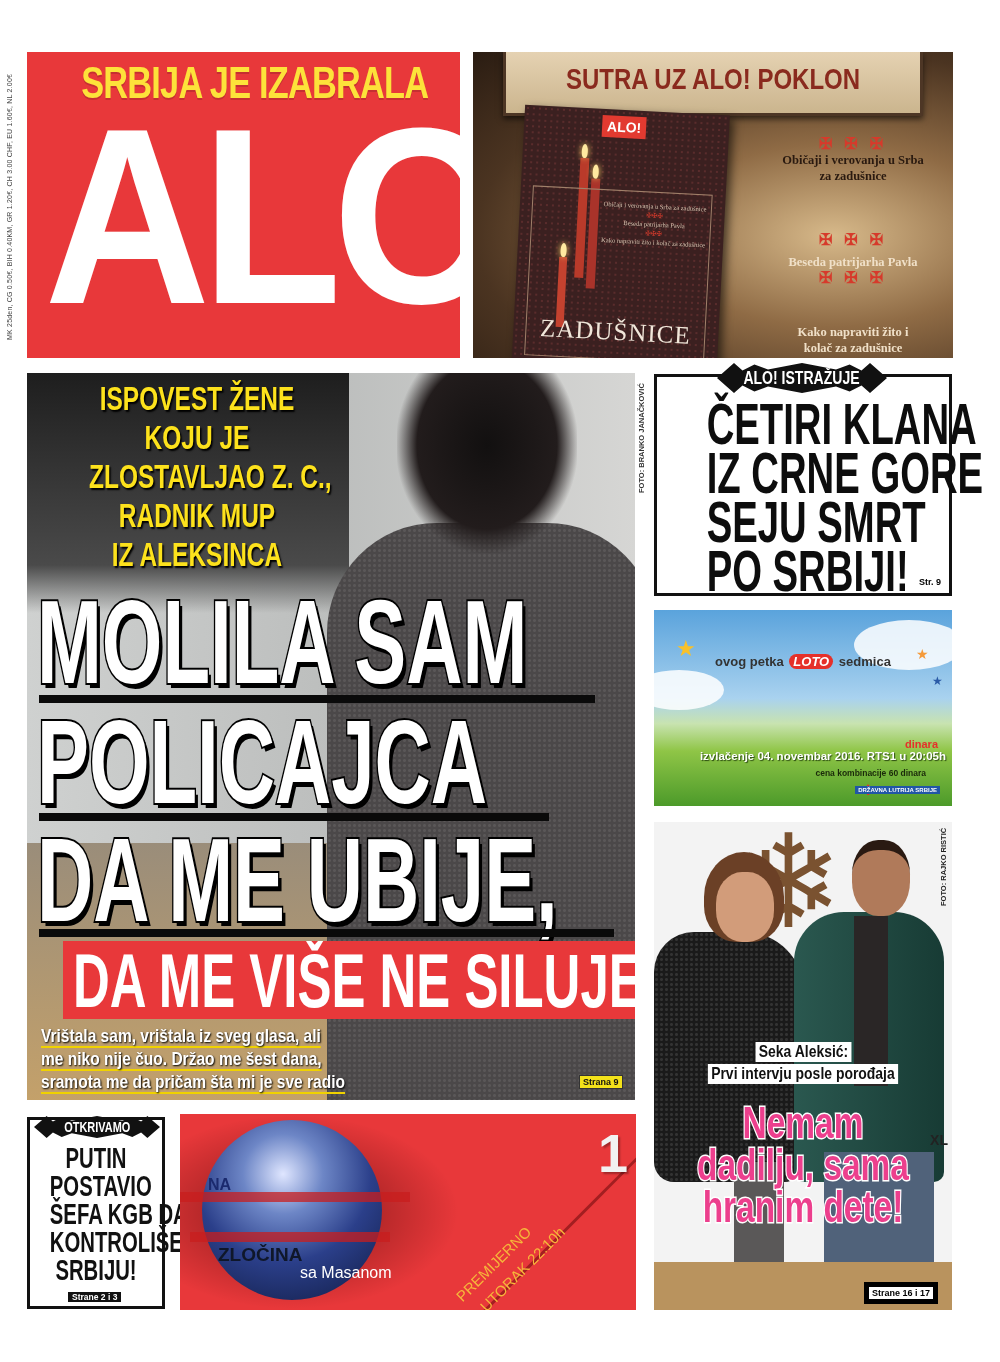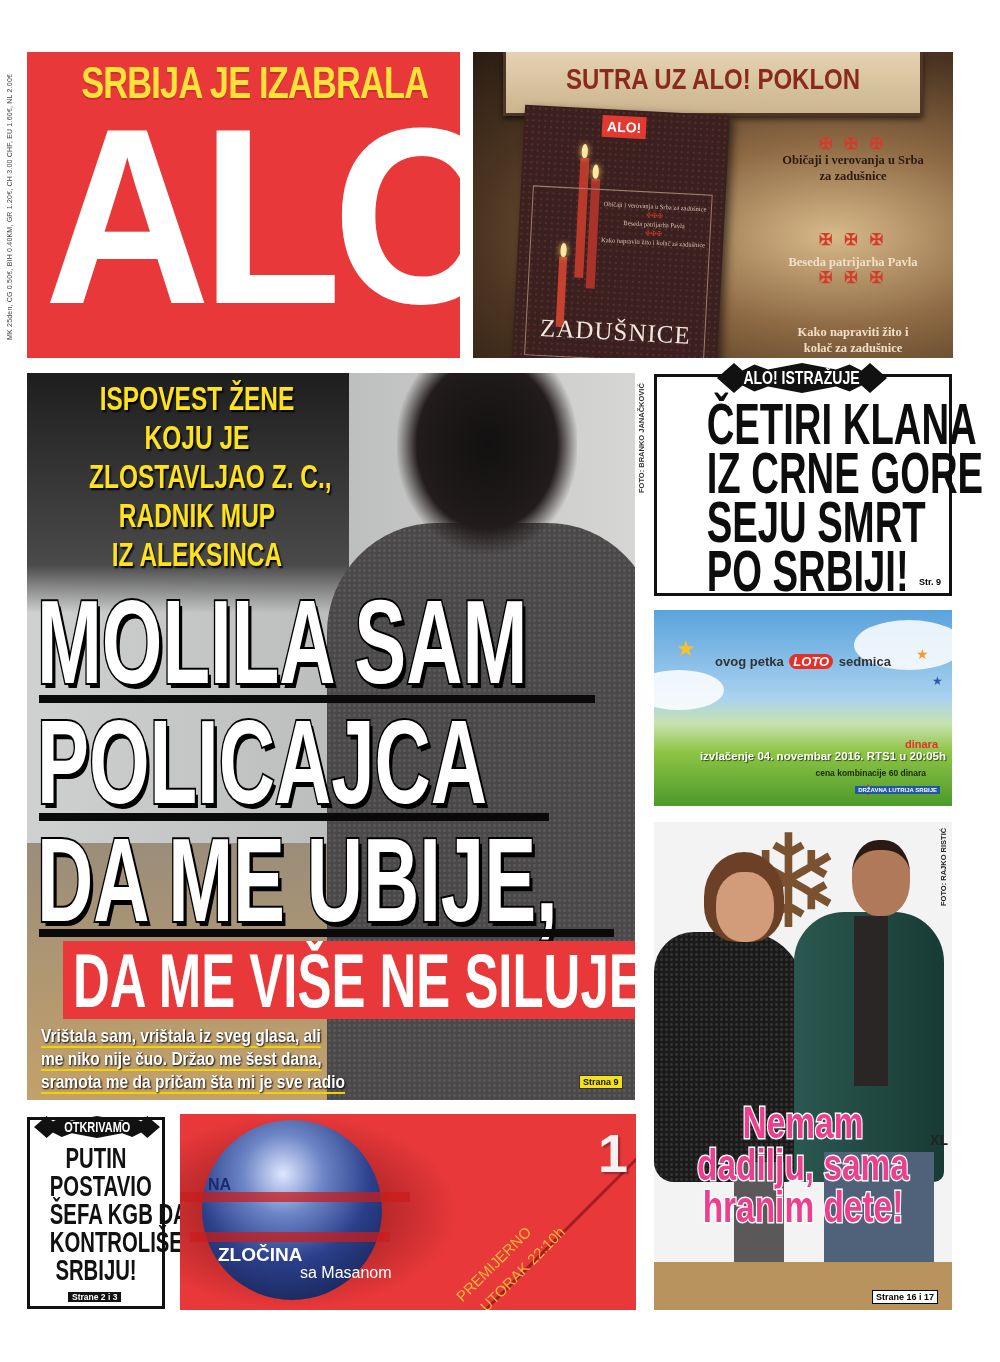--- a/index.html
+++ b/index.html
@@ -244,21 +244,21 @@
     display: inline-block; background: #fff; color: #111; font-weight: 900; font-size: 17px; line-height: 20px;
     padding: 0 4px; white-space: nowrap; transform: scaleX(0.82); margin-bottom: 2px;
   }
   .celeb .quote {
     position: absolute; left: 0; top: 280px; width: 298px; text-align: center;
     color: #ec3f8d; font-weight: 900; font-size: 44px; line-height: 42px; white-space: nowrap;
     transform: scaleX(0.76); transform-origin: center top;
     -webkit-text-stroke: 3px #fff; paint-order: stroke fill;
   }
   .celeb .pageref {
-    position: absolute; right: 14px; bottom: 6px; background: #fff; border: 1px solid #000000;
+    position: absolute; right: 14px; bottom: 6px; background: #fff; border: 5px solid #000000;
     font-size: 9px; font-weight: 700; padding: 1px 3px;
   }
 
   
   .putin {
     position: absolute; left: 27px; top: 1117px; width: 138px; height: 192px;
     border: 3px solid #111; background: #fff;
   }
   .putin .burst { left: 4px; top: -4px; width: 126px; height: 22px; }
   .putin .burst span { font-size: 14px; line-height: 22px; }
@@ -281,21 +281,21 @@
   .tv .globe {
     position: absolute; left: 22px; top: 6px; width: 180px; height: 180px; border-radius: 50%;
     background: radial-gradient(circle at 45% 30%, #dfe6ff 0%, #6d86c6 25%, #2b3f8a 55%, #0f1a40 100%);
   }
   .tv .stripe { position: absolute; height: 10px; background: rgba(200,30,30,0.75); }
   .tv .show-na { position: absolute; left: 28px; top: 62px; font-size: 16px; font-weight: 900; color: #1b2a6e; }
   .tv .show-mesto {
     position: absolute; left: 32px; top: 74px; font-size: 44px; font-weight: 900; color: #122069;
     line-height: 1; -webkit-text-stroke: 1px #8090c0; letter-spacing: -1px;
   }
-  .tv .show-zlocina { position: absolute; left: 38px; top: 130px; font-size: 19px; font-weight: 900; color: #ffffff; }
+  .tv .show-zlocina { position: absolute; left: 38px; top: 130px; font-size: 19px; font-weight: 900; color: #0f172a; }
   .tv .show-host { position: absolute; left: 120px; top: 150px; font-size: 16px; color: #ffffff; }
   .tv .diag {
     position: absolute; left: 250px; top: -40px; width: 3px; height: 320px; background: #a31e20;
     transform: rotate(45deg); transform-origin: center; left: 380px;
   }
   .tv .premiere {
     position: absolute; left: 255px; top: 110px; color: #f6b63a; font-size: 15px; line-height: 20px;
     transform: rotate(-45deg); transform-origin: left top; white-space: nowrap; text-align: center;
   }
   .tv .channel {
@@ -422,20 +422,24 @@
   <div class="woman-hair"></div>
   <div class="woman-face"></div>
   <div class="man-jacket"></div>
   <div class="man-shirt"></div>
   <div class="man-head"></div>
   <div class="legs1"></div>
   <div class="legs2"></div>
   <div class="floor"></div>
   <div class="credit">FOTO: RAJKO RISTIĆ</div>
   <div class="sponsor">XL</div>
+  <div class="name-tag">
+    <div>Seka Aleksić:</div><br>
+    <div>Prvi intervju posle porođaja</div>
+  </div>
   <div class="quote">
     <div>Nemam</div>
     <div>dadilju, sama</div>
     <div>hranim dete!</div>
   </div>
   <div class="pageref">Strane 16 i 17</div>
 </div>
 
 <div class="putin">
   <div class="burst">

